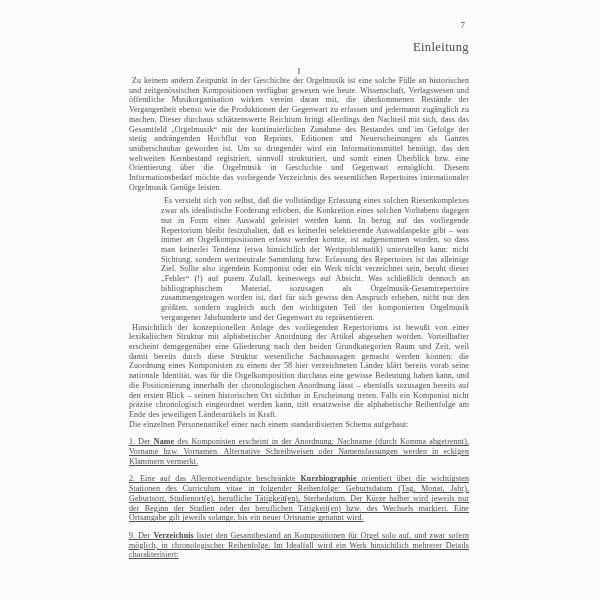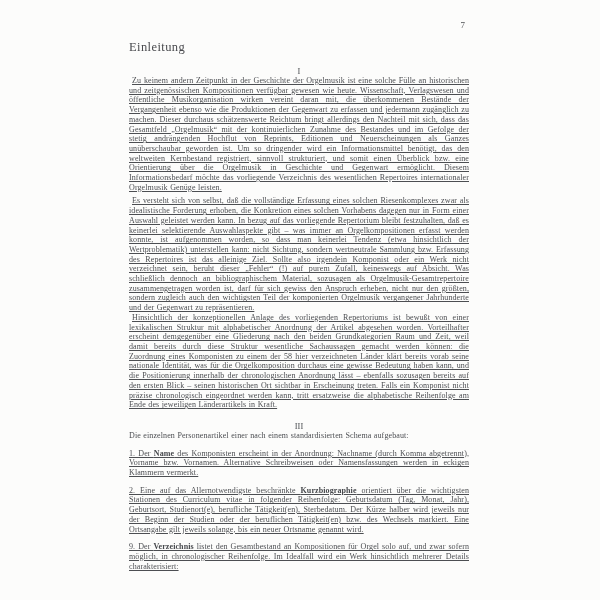--- a/index.html
+++ b/index.html
@@ -24,21 +24,21 @@
   }
   .pagenum {
     margin-top: 20px;
     text-align: right;
     font-size: 9px;
     line-height: 10px;
     padding-right: 4px;
   }
   .title {
     margin: 9px 0 0 0;
-    text-align: left;
+    text-align: right;
     font-size: 12.5px;
     line-height: 16px;
     font-weight: 500;
     letter-spacing: 0.4px;
     color: #48494d;
   }
   .numeral {
     margin-top: 11px;
     text-align: center;
     font-size: 8.5px;
@@ -48,42 +48,41 @@
     margin: 0;
     font-size: 8px;
     line-height: 9.7px;
     text-align: justify;
     text-justify: inter-word;
     hyphens: auto;
     -webkit-hyphens: auto;
     letter-spacing: 0.1px;
     word-spacing: 0.4px;
   }
-  p.body.indent { text-indent: 3px; text-decoration: underline; }
-  p.body.gap { margin-top: 4px; }
+  p.body.indent { text-indent: 3px; }
+  p.body.gap { margin-top: 4px; margin-left: 32px; }
   p.body.item { margin-top: 8px; text-decoration: underline; }
   strong { font-weight: 700; color: #46484c; }
 </style>
 </head>
 <body>
 
 <div class="page">
   <div class="column">
 
     <div class="pagenum">7</div>
 
     <h1 class="title">Einleitung</h1>
 
     <div class="numeral">I</div>
     <p class="body indent">Zu keinem andern Zeitpunkt in der Geschichte der Orgelmusik ist eine solche Fülle an historischen und zeitgenössischen Kompositionen verfügbar gewesen wie heute. Wissenschaft, Verlagswesen und öffentliche Musikorganisation wirken vereint daran mit, die überkommenen Bestände der Vergangenheit ebenso wie die Produktionen der Gegenwart zu erfassen und jedermann zugänglich zu machen. Dieser durchaus schätzenswerte Reichtum bringt allerdings den Nachteil mit sich, dass das Gesamtfeld „Orgelmusik“ mit der kontinuierlichen Zunahme des Bestandes und im Gefolge der stetig andrängenden Hochflut von Reprints, Editionen und Neuerscheinungen als Ganzes unüberschaubar geworden ist. Um so dringender wird ein Informationsmittel benötigt, das den weltweiten Kernbestand registriert, sinnvoll strukturiert, und somit einen Überblick bzw. eine Orientierung über die Orgelmusik in Geschichte und Gegenwart ermöglicht. Diesem Informationsbedarf möchte das vorliegende Verzeichnis des wesentlichen Repertoires internationaler Orgelmusik Genüge leisten.</p>
     <p class="body indent gap">Es versteht sich von selbst, daß die vollständige Erfassung eines solchen Riesenkomplexes zwar als idealistische Forderung erhoben, die Konkretion eines solchen Vorhabens dagegen nur in Form einer Auswahl geleistet werden kann. In bezug auf das vorliegende Repertorium bleibt festzuhalten, daß es keinerlei selektierende Auswahlaspekte gibt – was immer an Orgelkompositionen erfasst werden konnte, ist aufgenommen worden, so dass man keinerlei Tendenz (etwa hinsichtlich der Wertproblematik) unterstellen kann: nicht Sichtung, sondern wertneutrale Sammlung bzw. Erfassung des Repertoires ist das alleinige Ziel. Sollte also irgendein Komponist oder ein Werk nicht verzeichnet sein, beruht dieser „Fehler“ (!) auf purem Zufall, keineswegs auf Absicht. Was schließlich dennoch an bibliographischem Material, sozusagen als Orgelmusik-Gesamtrepertoire zusammengetragen worden ist, darf für sich gewiss den Anspruch erheben, nicht nur den größten, sondern zugleich auch den wichtigsten Teil der komponierten Orgelmusik vergangener Jahrhunderte und der Gegenwart zu repräsentieren.</p>
 
     <p class="body indent">Hinsichtlich der konzeptionellen Anlage des vorliegenden Repertoriums ist bewußt von einer lexikalischen Struktur mit alphabetischer Anordnung der Artikel abgesehen worden. Vorteilhafter erscheint demgegenüber eine Gliederung nach den beiden Grundkategorien Raum und Zeit, weil damit bereits durch diese Struktur wesentliche Sachaussagen gemacht werden können: die Zuordnung eines Komponisten zu einem der 58 hier verzeichneten Länder klärt bereits vorab seine nationale Identität, was für die Orgelkomposition durchaus eine gewisse Bedeutung haben kann, und die Positionierung innerhalb der chronologischen Anordnung lässt – ebenfalls sozusagen bereits auf den ersten Blick – seinen historischen Ort sichtbar in Erscheinung treten. Falls ein Komponist nicht präzise chronologisch eingeordnet werden kann, tritt ersatzweise die alphabetische Reihenfolge am Ende des jeweiligen Länderartikels in Kraft.</p>
 
-    <div class="numeral">III</div>
     <p class="body">Die einzelnen Personenartikel einer nach einem standardisierten Schema aufgebaut:</p>
 
     <p class="body item"><span>1. Der </span><strong>Name</strong><span> des Komponisten erscheint in der Anordnung: Nachname (durch Komma abgetrennt), Vorname bzw. Vornamen. Alternative Schreibweisen oder Namensfassungen werden in eckigen Klammern vermerkt.</span></p>
 
     <p class="body item"><span>2. Eine auf das Allernotwendigste beschränkte </span><strong>Kurzbiographie</strong><span> orientiert über die wichtigsten Stationen des Curriculum vitae in folgender Reihenfolge: Geburtsdatum (Tag, Monat, Jahr), Geburtsort, Studienort(e), berufliche Tätigkeit(en), Sterbedatum. Der Kürze halber wird jeweils nur der Beginn der Studien oder der beruflichen Tätigkeit(en) bzw. des Wechsels markiert. Eine Ortsangabe gilt jeweils solange, bis ein neuer Ortsname genannt wird.</span></p>
 
     <p class="body item"><span>9. Der </span><strong>Verzeichnis</strong><span> listet den Gesamtbestand an Kompositionen für Orgel solo auf, und zwar sofern möglich, in chronologischer Reihenfolge. Im Idealfall wird ein Werk hinsichtlich mehrerer Details charakterisiert:</span></p>
 
   </div>
 </div>

